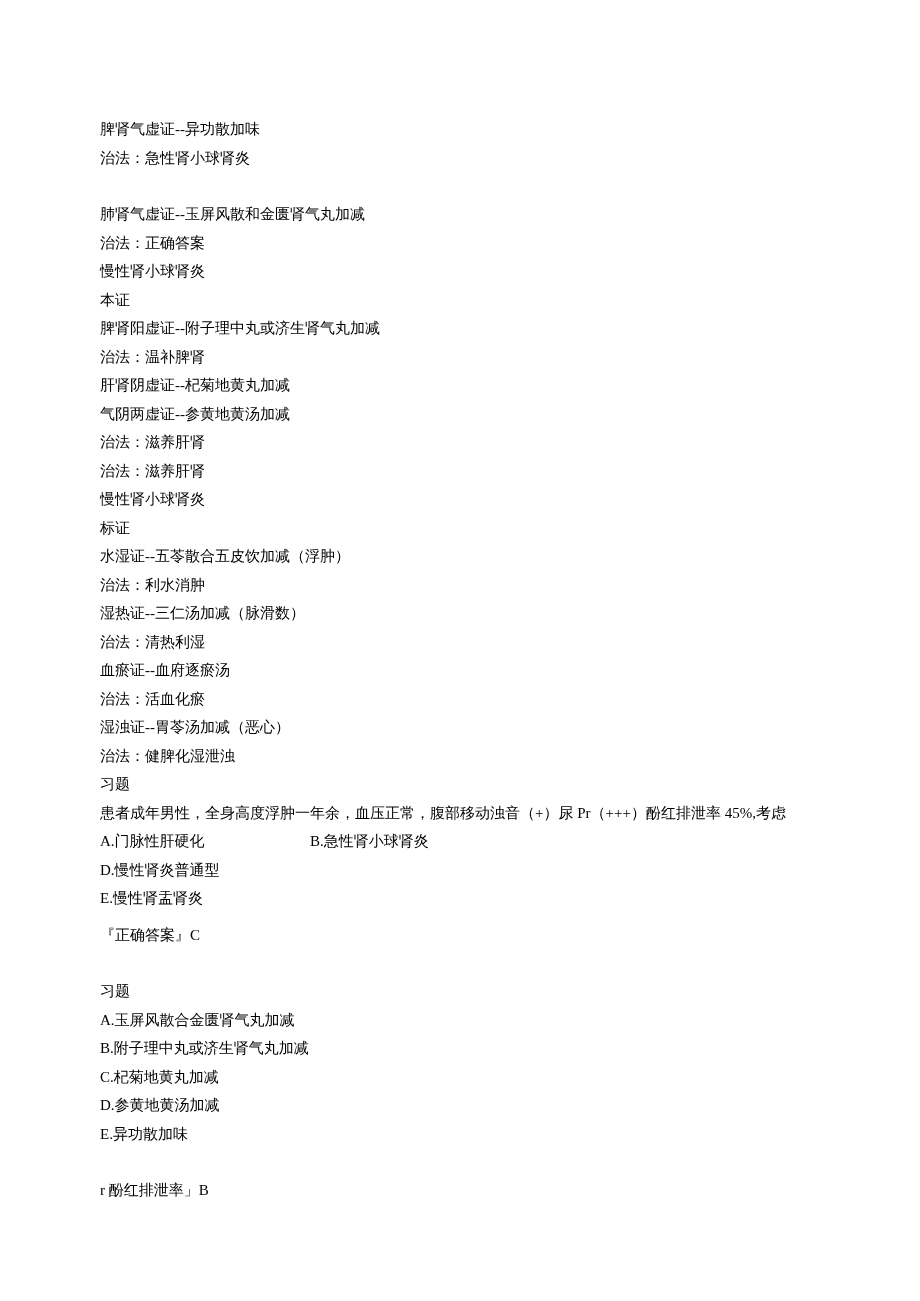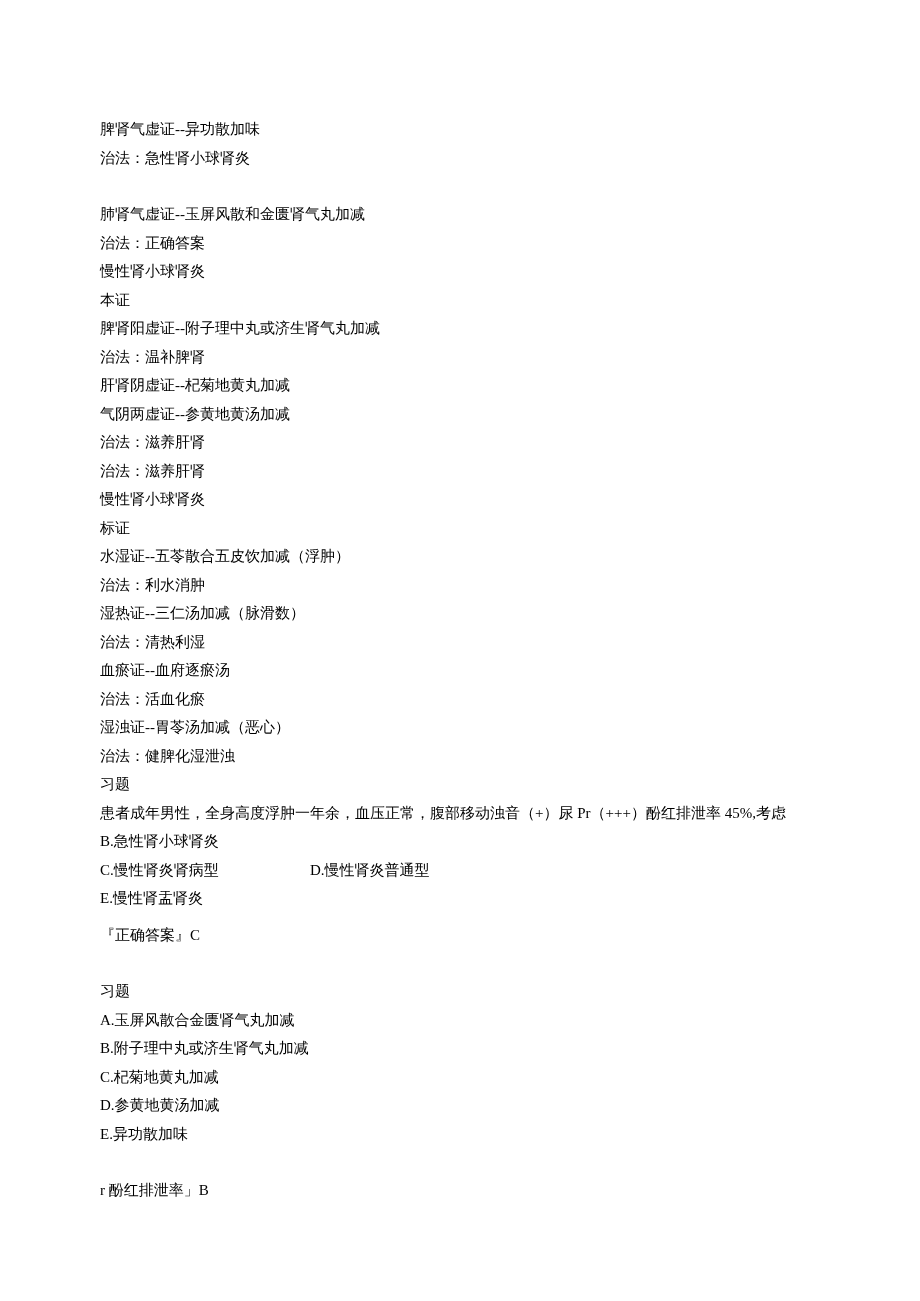--- a/index.html
+++ b/index.html
@@ -58,24 +58,24 @@
   <div class="line">湿热证--三仁汤加减（脉滑数）</div>
   <div class="line">治法：清热利湿</div>
   <div class="line">血瘀证--血府逐瘀汤</div>
   <div class="line">治法：活血化瘀</div>
   <div class="line">湿浊证--胃苓汤加减（恶心）</div>
   <div class="line">治法：健脾化湿泄浊</div>
 
   <div class="line">习题</div>
   <div class="line">患者成年男性，全身高度浮肿一年余，血压正常，腹部移动浊音（+）尿 Pr（+++）酚红排泄率 45%,考虑</div>
   <div class="opt-row">
+    <div class="opt-a">A.门脉性肝硬化</div>
     <div>B.急性肾小球肾炎</div>
   </div>
   <div class="opt-row">
-    <div class="opt-a">C.慢性肾炎肾病型</div>
     <div>D.慢性肾炎普通型</div>
   </div>
   <div class="line">E.慢性肾盂肾炎</div>
   <div class="line answer">『正确答案』C</div>
 
   <div class="blank"></div>
 
   <div class="line">习题</div>
   <div class="line">A.玉屏风散合金匮肾气丸加减</div>
   <div class="line">B.附子理中丸或济生肾气丸加减</div>

